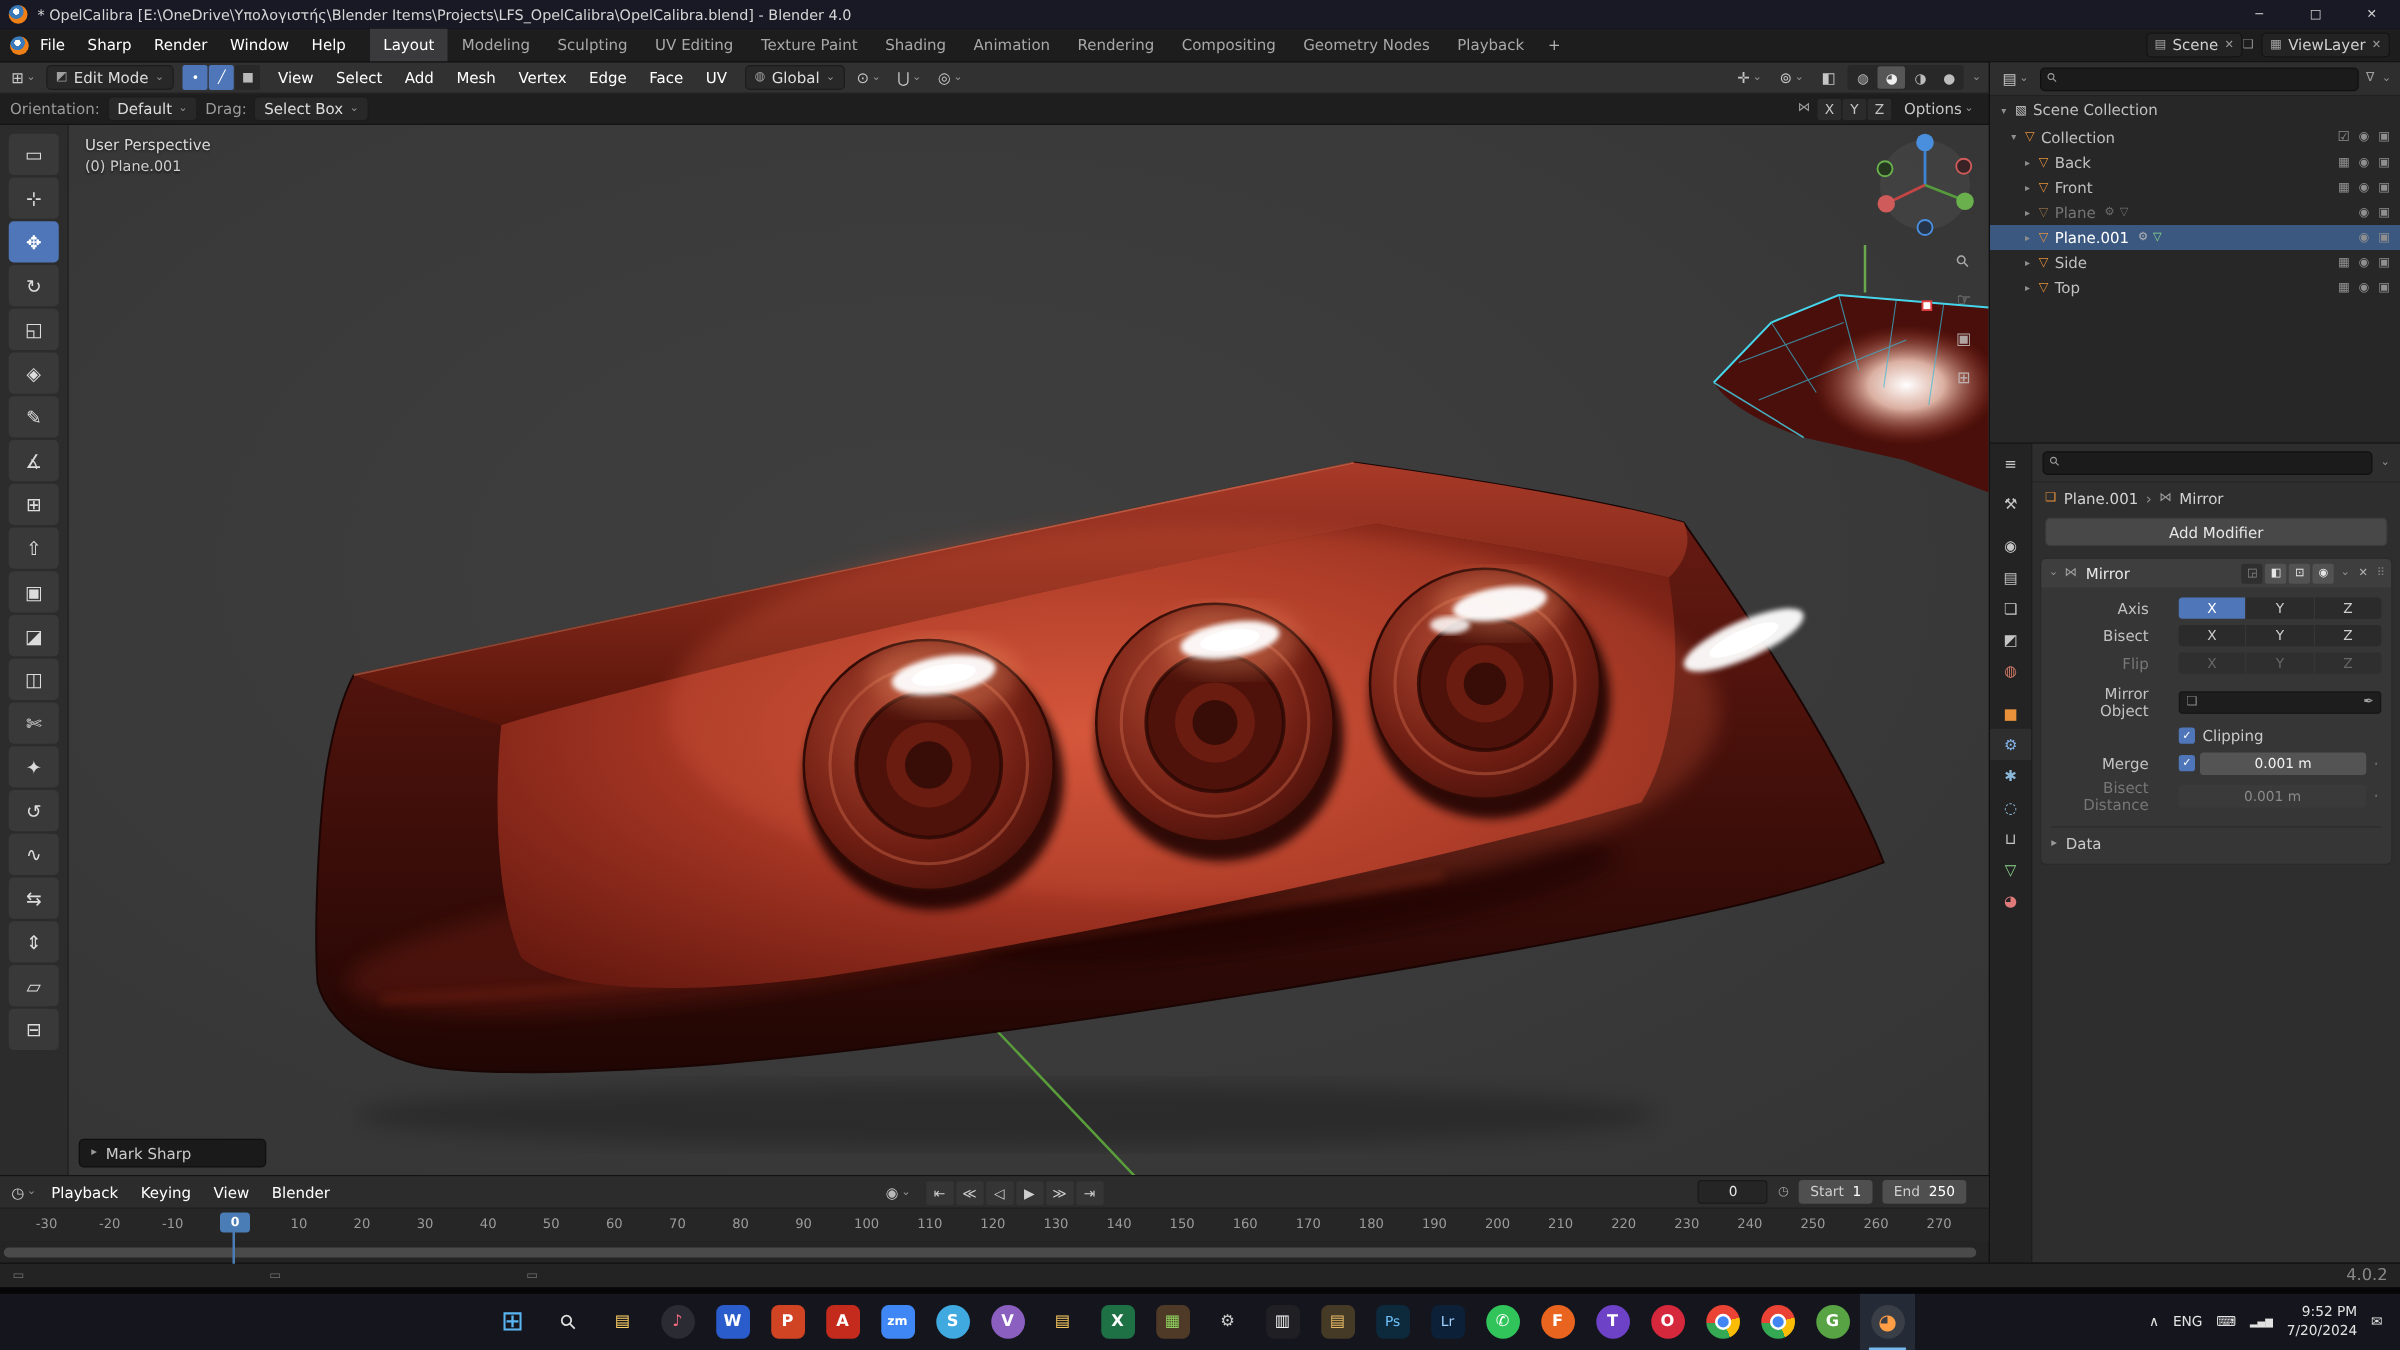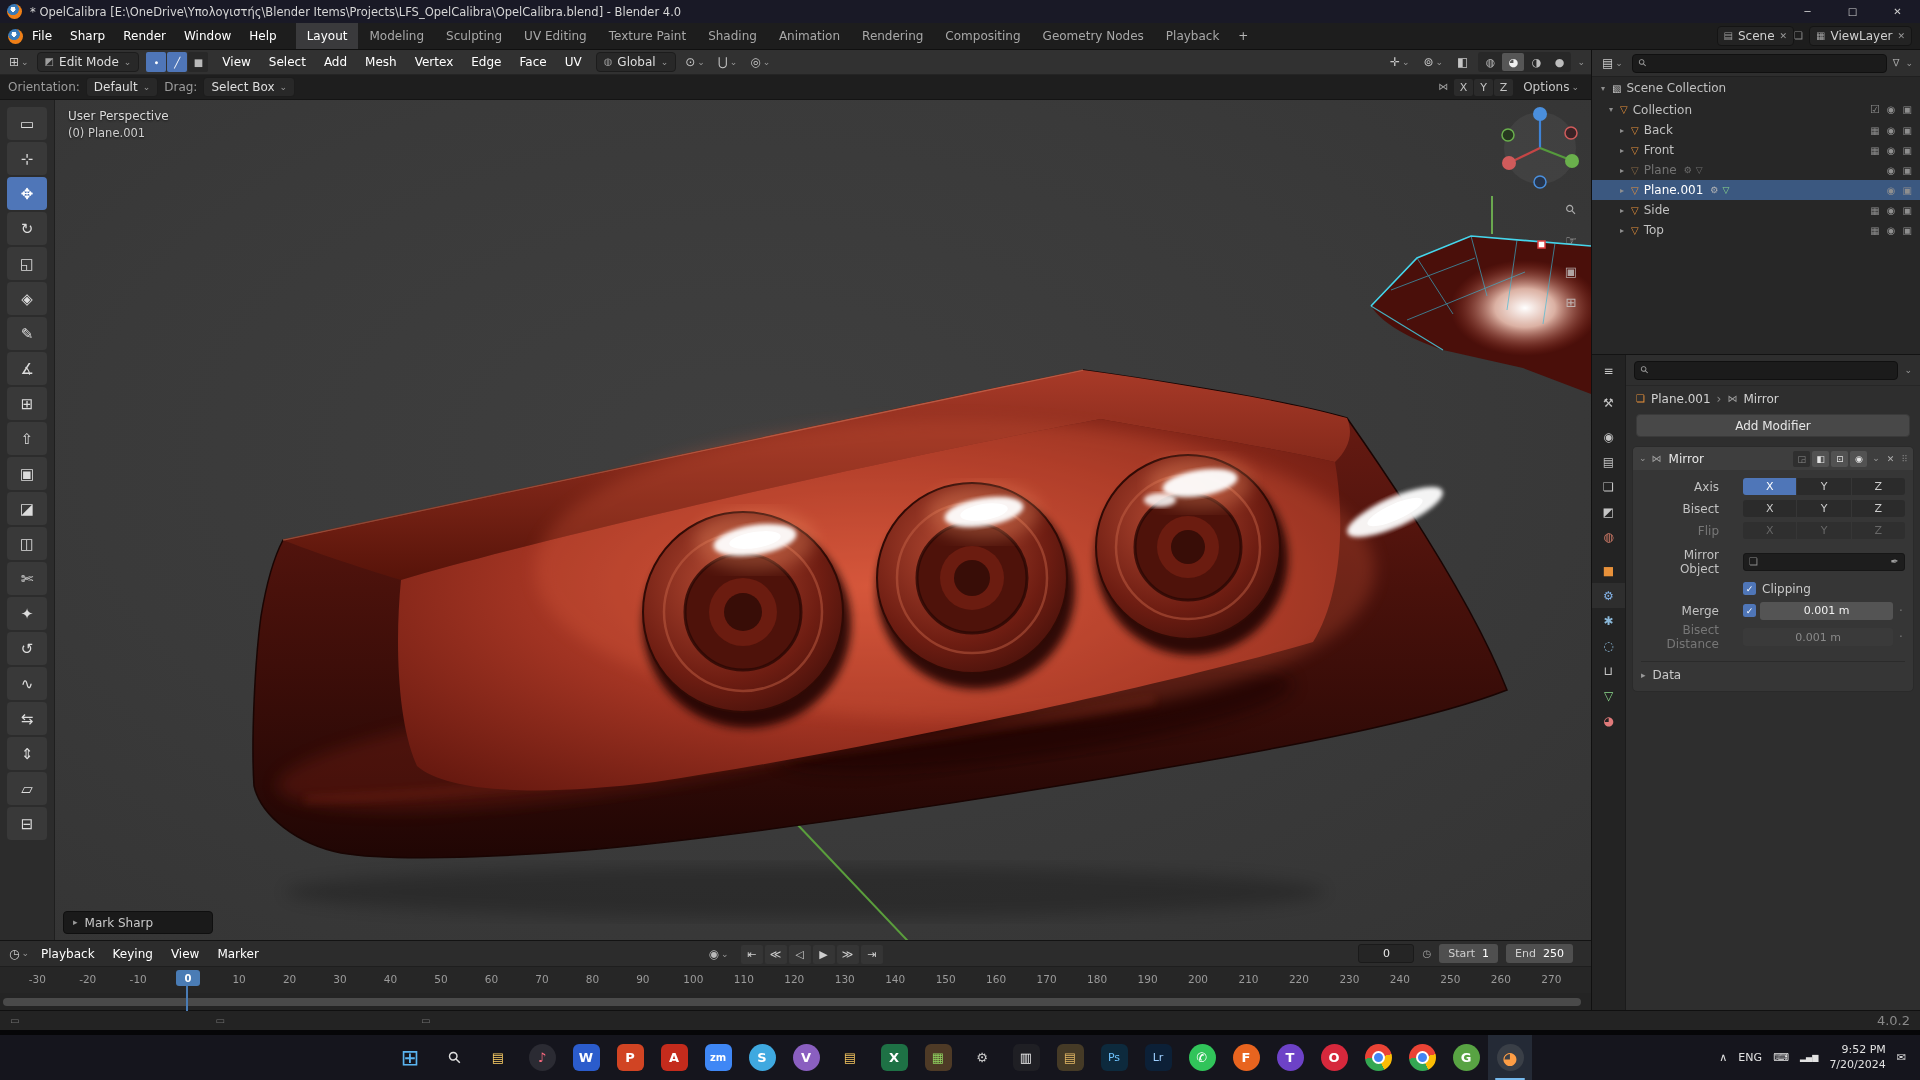--- a/index.html
+++ b/index.html
@@ -536,21 +536,21 @@
       <div class="timeline" data-name="timeline-editor">
         <div class="tl-header">
           <span class="editor-icon" data-name="editor-type-timeline-icon">
               <i>◷</i>
               <i class="c">⌄</i>
             </span>
           <nav class="tl-menus">
             <span class="menu-item" data-name="timeline-menu-item">Playback</span>
               <span class="menu-item" data-name="timeline-menu-item">Keying</span>
               <span class="menu-item" data-name="timeline-menu-item">View</span>
-              <span class="menu-item" data-name="timeline-menu-item">Marker</span>
+              <span class="menu-item" data-name="timeline-menu-item">Blender</span>
           </nav>
           <div class="transport">
             <span class="rec" data-name="auto-keying-toggle">
                 <i>◉</i>
                 <i class="c">⌄</i>
               </span>
             <span class="transport-btns" style="display:flex;gap:2px">
               <span class="tbtn" data-name="transport-jump-to-start">⇤</span>
                 <span class="tbtn" data-name="transport-prev-keyframe">≪</span>
                 <span class="tbtn" data-name="transport-play-reverse">◁</span>

